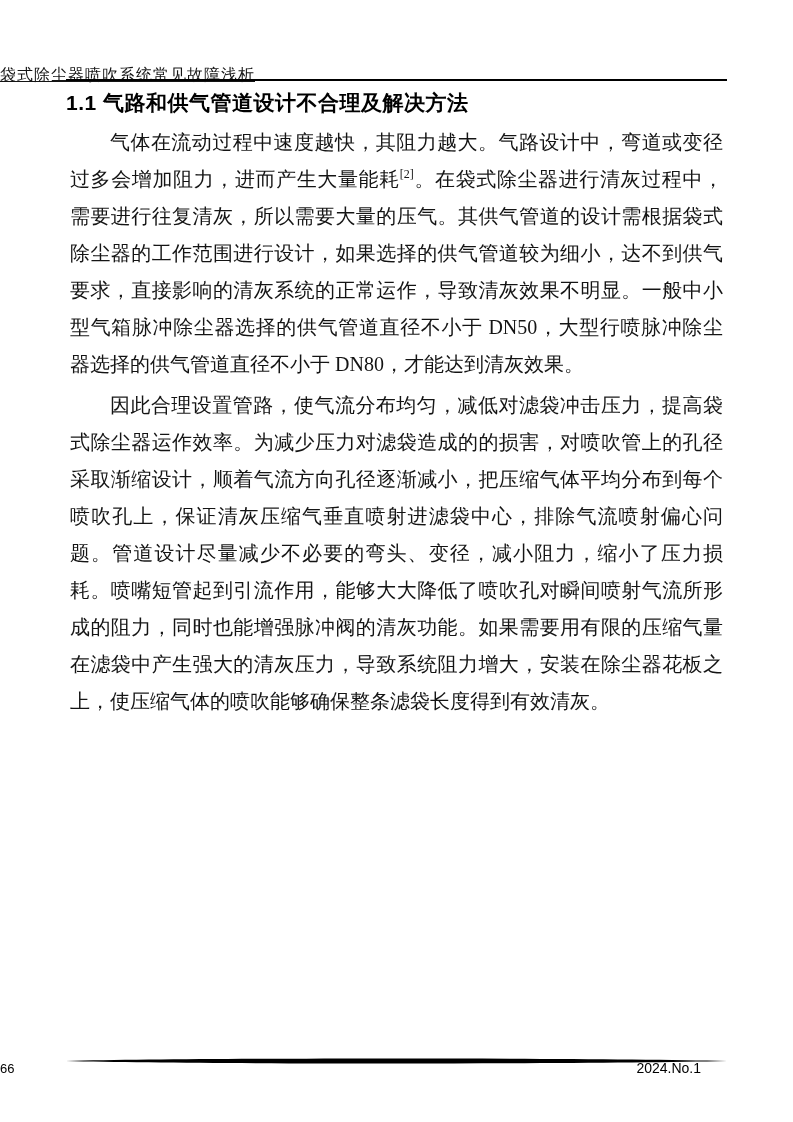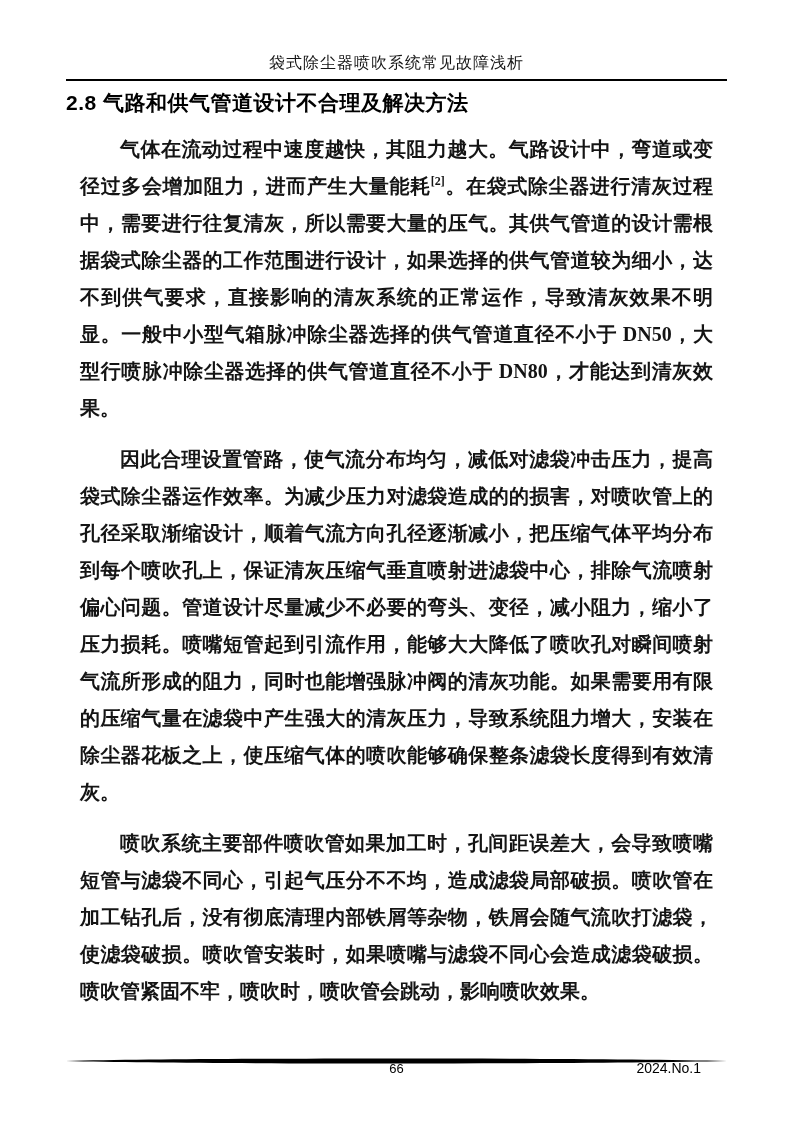--- a/index.html
+++ b/index.html
@@ -12,27 +12,28 @@
     width: 793px;
     height: 1122px;
     margin: 0 auto;
     background: #ffffff;
     color: #141414;
     font-family: "Liberation Serif", "DejaVu Serif", serif;
     overflow: hidden;
   }
   .running-title {
     position: absolute;
-    top: 52px;
+    top: 64px;
     left: 0;
     width: 100%;
-    text-align: center;
+    text-align: left;
     font-size: 16px;
     line-height: 22px;
     letter-spacing: 1px;
+    text-decoration: underline;
   }
   .header-rule {
     position: absolute;
     top: 79px;
     left: 66px;
     width: 661px;
     height: 0;
     border-top: 2px solid #000;
   }
   .content {
@@ -44,46 +45,45 @@
   .section-heading {
     margin: 2px 0 7px 0;
     font-family: "Liberation Sans", "DejaVu Sans", sans-serif;
     font-weight: bold;
     font-size: 21px;
     line-height: 29px;
     color: #000;
     letter-spacing: 0.5px;
   }
   .body-paragraph {
-    margin: 14px;
+    margin: 4px;
     font-size: 20px;
     line-height: 37px;
     text-align: justify;
     text-justify: inter-character;
     text-indent: 2em;
     word-break: break-all;
-    font-weight: bold;
   }
   .body-paragraph sup {
     font-size: 12px;
     line-height: 0;
   }
   .footer-rule {
     position: absolute;
     top: 1051px;
     left: 66px;
     width: 661px;
     height: 8px;
   }
   .footer-page-number {
     position: absolute;
     top: 1060px;
     left: 0;
     width: 100%;
-    text-align: center;
+    text-align: left;
     font-family: "Liberation Sans", "DejaVu Sans", sans-serif;
     font-size: 13px;
     line-height: 17px;
     color: #000;
   }
   .footer-issue {
     position: absolute;
     top: 1059px;
     right: 92px;
     font-family: "Liberation Sans", "DejaVu Sans", sans-serif;
@@ -95,24 +95,23 @@
 </head>
 <body>
 
 <div class="page">
 
   <div class="running-title">袋式除尘器喷吹系统常见故障浅析</div>
 
   <div class="header-rule"></div>
 
   <main class="content" id="content">
-      <h2 class="section-heading">2.8 气路和供气管道设计不合理及解决方法</h2>
+      <h2 class="section-heading">1.1 气路和供气管道设计不合理及解决方法</h2>
       <p class="body-paragraph"><span>气体在流动过程中速度越快，其阻力越大。气路设计中，弯道或变径过多会增加阻力，进而产生大量能耗</span><sup>[2]</sup><span>。在袋式除尘器进行清灰过程中，需要进行往复清灰，所以需要大量的压气。其供气管道的设计需根据袋式除尘器的工作范围进行设计，如果选择的供气管道较为细小，达不到供气要求，直接影响的清灰系统的正常运作，导致清灰效果不明显。一般中小型气箱脉冲除尘器选择的供气管道直径不小于 DN50，大型行喷脉冲除尘器选择的供气管道直径不小于 DN80，才能达到清灰效果。</span></p>
       <p class="body-paragraph"><span>因此合理设置管路，使气流分布均匀，减低对滤袋冲击压力，提高袋式除尘器运作效率。为减少压力对滤袋造成的的损害，对喷吹管上的孔径采取渐缩设计，顺着气流方向孔径逐渐减小，把压缩气体平均分布到每个喷吹孔上，保证清灰压缩气垂直喷射进滤袋中心，排除气流喷射偏心问题。管道设计尽量减少不必要的弯头、变径，减小阻力，缩小了压力损耗。喷嘴短管起到引流作用，能够大大降低了喷吹孔对瞬间喷射气流所形成的阻力，同时也能增强脉冲阀的清灰功能。如果需要用有限的压缩气量在滤袋中产生强大的清灰压力，导致系统阻力增大，安装在除尘器花板之上，使压缩气体的喷吹能够确保整条滤袋长度得到有效清灰。</span></p>
-      <p class="body-paragraph"><span>喷吹系统主要部件喷吹管如果加工时，孔间距误差大，会导致喷嘴短管与滤袋不同心，引起气压分不不均，造成滤袋局部破损。喷吹管在加工钻孔后，没有彻底清理内部铁屑等杂物，铁屑会随气流吹打滤袋，使滤袋破损。喷吹管安装时，如果喷嘴与滤袋不同心会造成滤袋破损。喷吹管紧固不牢，喷吹时，喷吹管会跳动，影响喷吹效果。</span></p>
     </main>
 
   <div class="footer-rule">
     <svg width="661" height="8" viewBox="0 0 661 8" xmlns="http://www.w3.org/2000/svg">
       <path d="M0,4 C140,0.7 521,0.7 661,4 C521,7.3 140,7.3 0,4 Z" fill="#000"></path>
     </svg>
   </div>
 
   <div class="footer-page-number">66</div>
 

